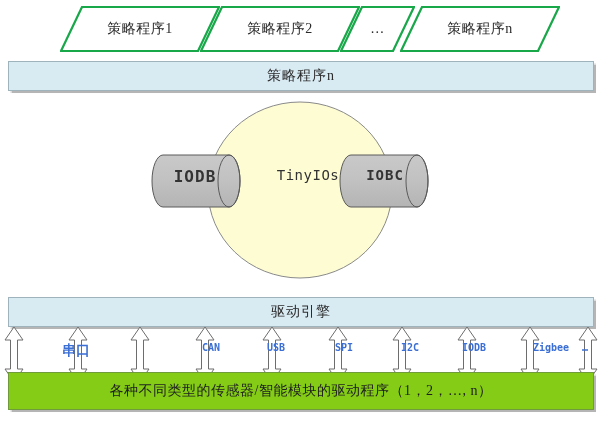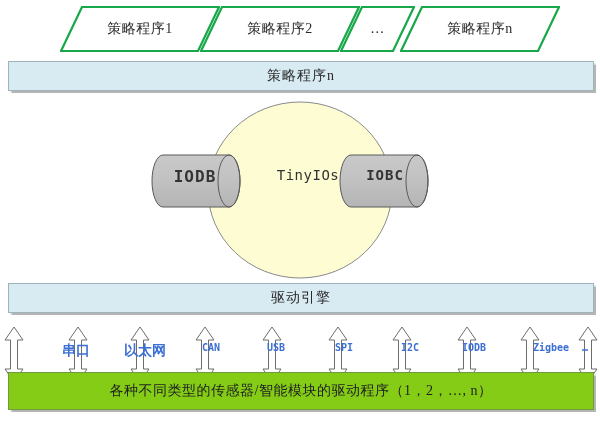--- a/index.html
+++ b/index.html
@@ -28,21 +28,21 @@
   
   .engine{
     position:absolute;left:8px;width:584px;
     background:#d8eaf2;
     border:1px solid #9fb3bd;
     box-shadow:1.5px 1.5px 1px rgba(120,120,120,.55);
     display:flex;align-items:center;justify-content:center;
     color:#2b2b2b;font-size:14px;letter-spacing:1px;
   }
   #policy-engine{top:61px;height:28px;}
-  #driver-engine{top:283px;height:28px;}
+  #driver-engine{top:297px;height:28px;}
 
   
   #core{position:absolute;left:0;top:95px;width:600px;height:190px;}
   #core svg{position:absolute;left:0;top:0;}
   .corelabel{
     position:absolute;z-index:5;white-space:nowrap;
     font-family:"DejaVu Sans Mono","Liberation Mono",monospace;
     color:#333;
   }
   #tinyios-label{
@@ -158,21 +158,20 @@
           <path d="M 205 1 L 214 14 L 208.5 14 L 208.5 43 L 214 43 L 205 56 L 196 43 L 201.5 43 L 201.5 14 L 196 14 Z" fill="#ffffff" stroke="#6d6d6d" stroke-width="1" stroke-linejoin="miter"></path>
           <path d="M 272 1 L 281 14 L 275.5 14 L 275.5 43 L 281 43 L 272 56 L 263 43 L 268.5 43 L 268.5 14 L 263 14 Z" fill="#ffffff" stroke="#6d6d6d" stroke-width="1" stroke-linejoin="miter"></path>
           <path d="M 338 1 L 347 14 L 341.5 14 L 341.5 43 L 347 43 L 338 56 L 329 43 L 334.5 43 L 334.5 14 L 329 14 Z" fill="#ffffff" stroke="#6d6d6d" stroke-width="1" stroke-linejoin="miter"></path>
           <path d="M 402 1 L 411 14 L 405.5 14 L 405.5 43 L 411 43 L 402 56 L 393 43 L 398.5 43 L 398.5 14 L 393 14 Z" fill="#ffffff" stroke="#6d6d6d" stroke-width="1" stroke-linejoin="miter"></path>
           <path d="M 467 1 L 476 14 L 470.5 14 L 470.5 43 L 476 43 L 467 56 L 458 43 L 463.5 43 L 463.5 14 L 458 14 Z" fill="#ffffff" stroke="#6d6d6d" stroke-width="1" stroke-linejoin="miter"></path>
           <path d="M 530 1 L 539 14 L 533.5 14 L 533.5 43 L 539 43 L 530 56 L 521 43 L 526.5 43 L 526.5 14 L 521 14 Z" fill="#ffffff" stroke="#6d6d6d" stroke-width="1" stroke-linejoin="miter"></path>
           <path d="M 588 1 L 597 14 L 591.5 14 L 591.5 43 L 597 43 L 588 56 L 579 43 L 584.5 43 L 584.5 14 L 579 14 Z" fill="#ffffff" stroke="#6d6d6d" stroke-width="1" stroke-linejoin="miter"></path>
         </g>
     </svg>
   <div class="bus-label cjk" style="left: 48px; width: 56px;">串口</div>
-      <div class="bus-label cjk" style="left: 110px; width: 70px;">以太网</div>
       <div class="bus-label" style="left: 185px; width: 52px;">CAN</div>
       <div class="bus-label" style="left: 250px; width: 52px;">USB</div>
       <div class="bus-label" style="left: 318px; width: 52px;">SPI</div>
       <div class="bus-label" style="left: 384px; width: 52px;">I2C</div>
       <div class="bus-label" style="left: 446px; width: 56px;">IODB</div>
       <div class="bus-label" style="left: 507px; width: 62px; text-align: right;">Zigbee</div>
       <div class="bus-label" style="left: 570px; width: 30px;">…</div>
     </div>
 
   <div id="driver-bar">

